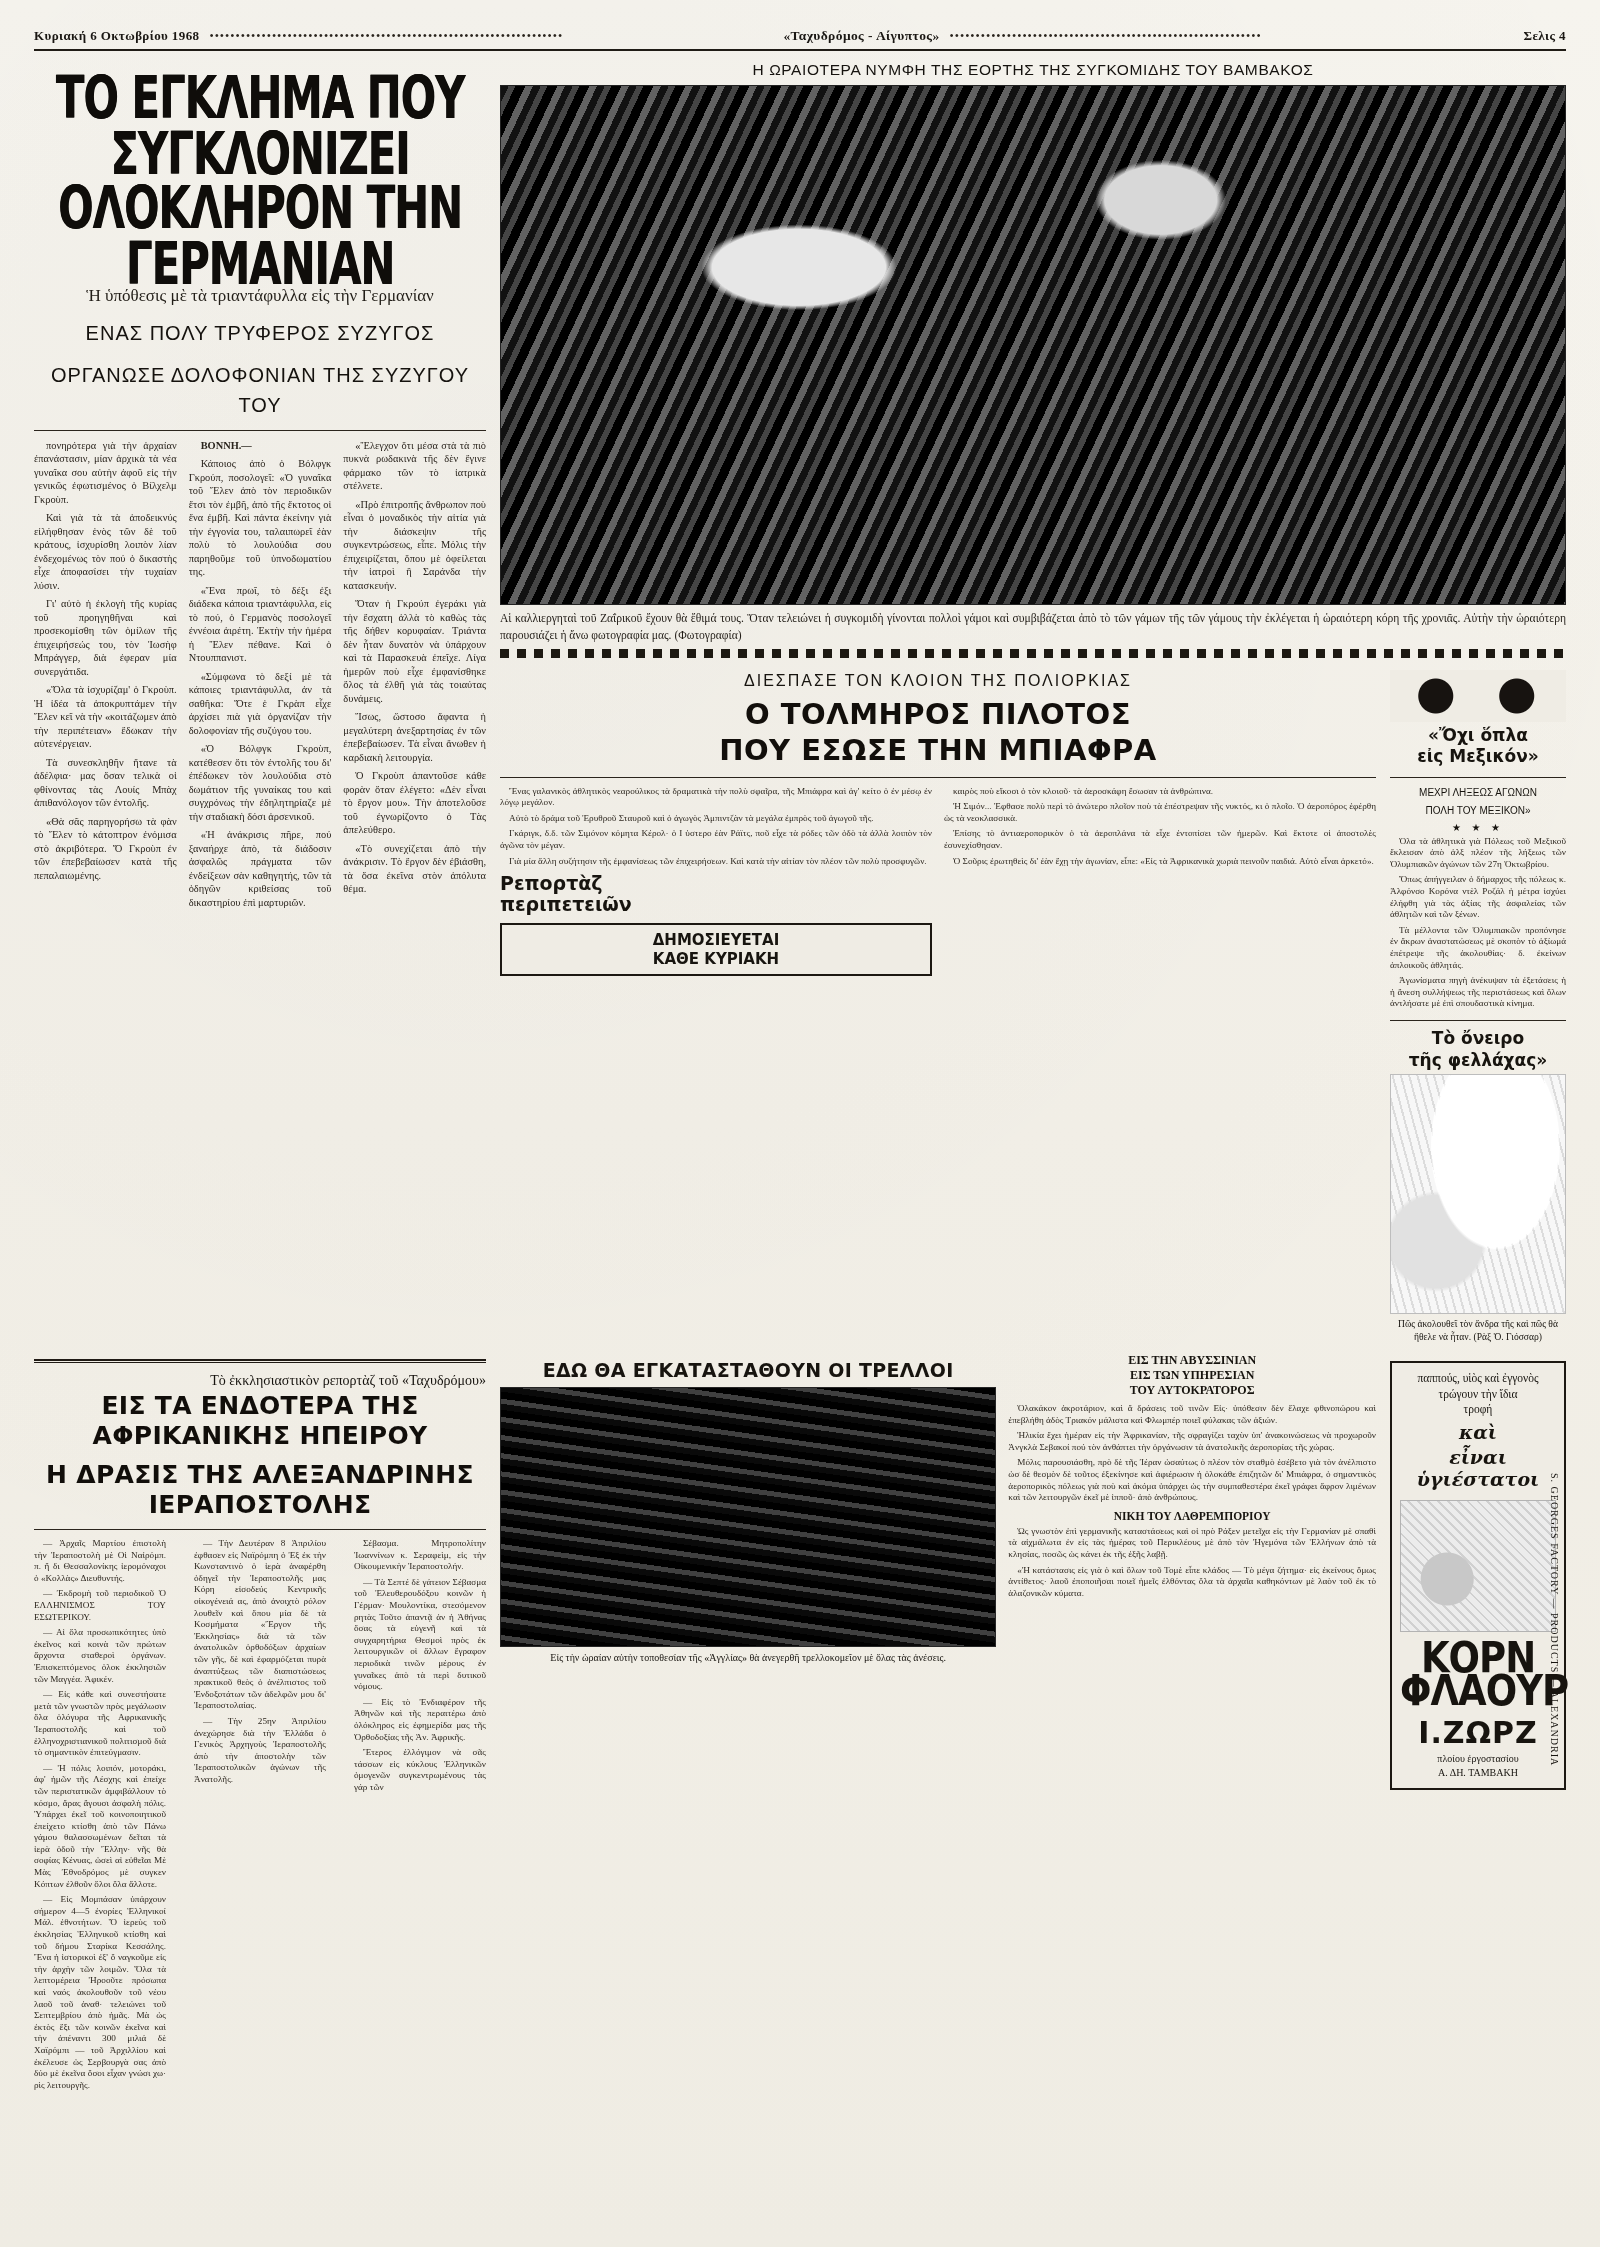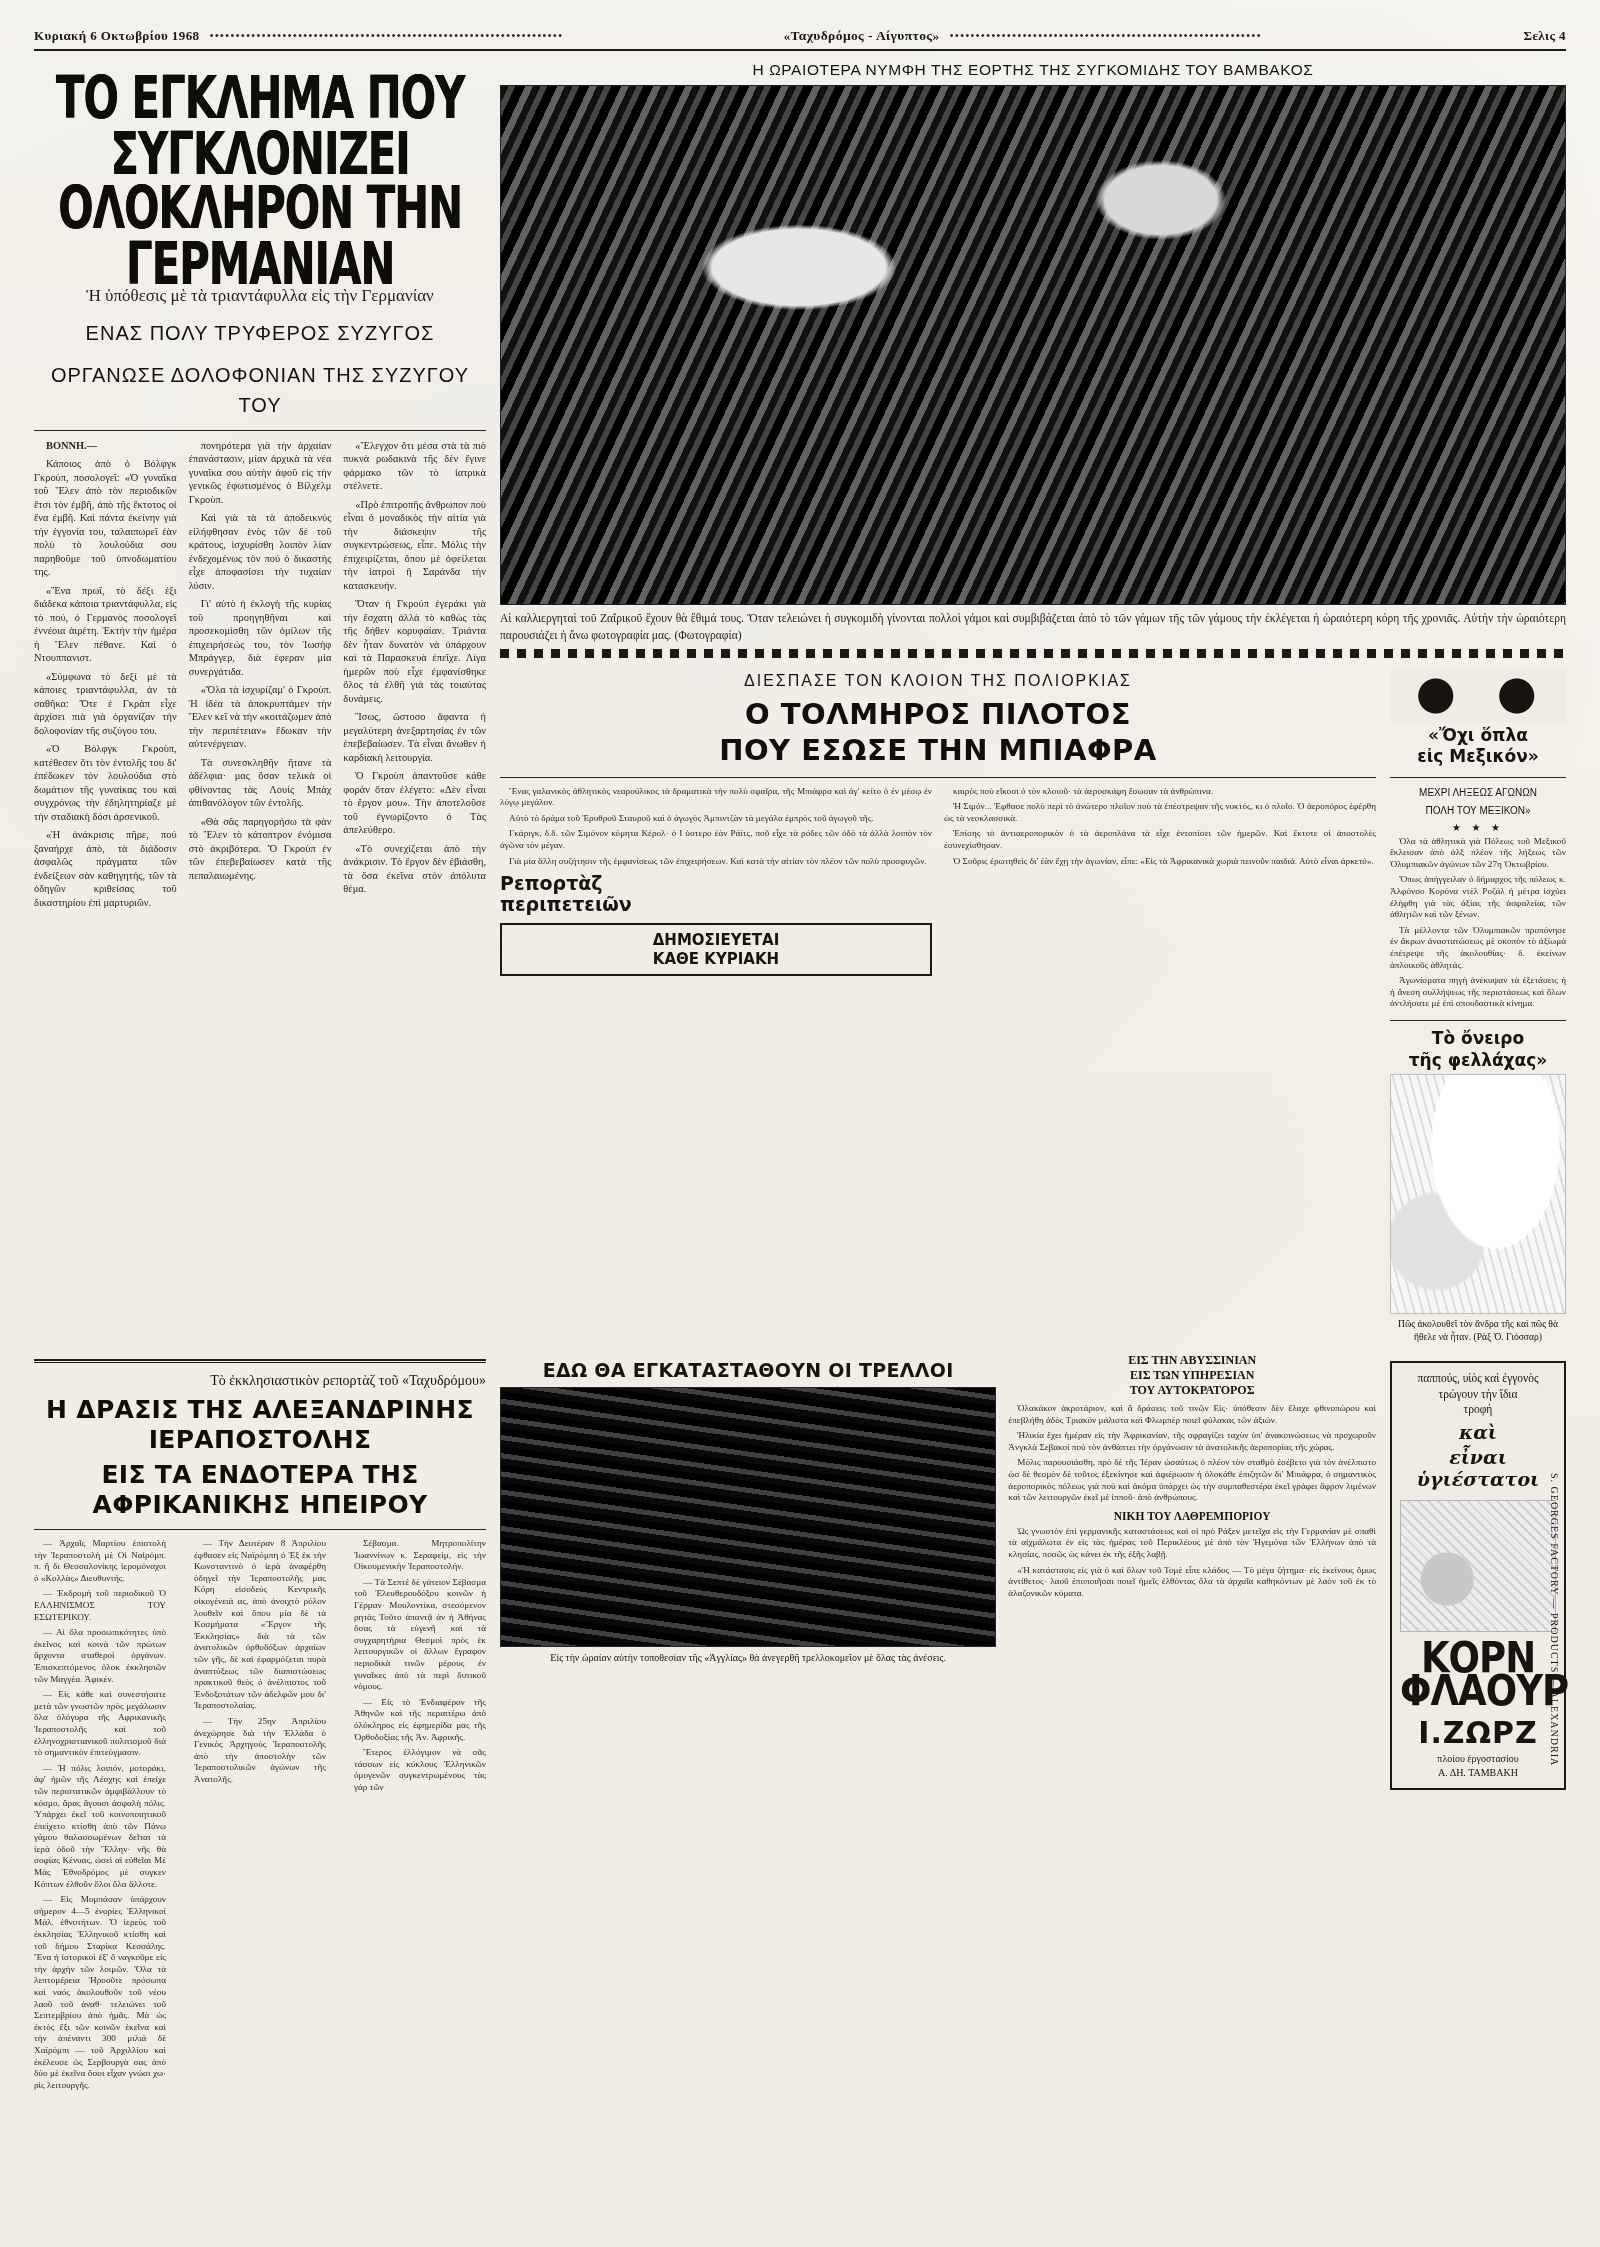--- a/index.html
+++ b/index.html
@@ -244,36 +244,36 @@
       <div class="headline-1">ΤΟ ΕΓΚΛΗΜΑ ΠΟΥ ΣΥΓΚΛΟΝΙΖΕΙ</div>
       <div class="headline-2">ΟΛΟΚΛΗΡΟΝ ΤΗΝ ΓΕΡΜΑΝΙΑΝ</div>
       <div class="subhead">Ἡ ὑπόθεσις μὲ τὰ τριαντάφυλλα εἰς τὴν Γερμανίαν</div>
       <div class="deck">ΕΝΑΣ ΠΟΛΥ ΤΡΥΦΕΡΟΣ ΣΥΖΥΓΟΣ</div>
       <div class="deck u">ΟΡΓΑΝΩΣΕ ΔΟΛΟΦΟΝΙΑΝ ΤΗΣ ΣΥΖΥΓΟΥ ΤΟΥ</div>
       <div class="hr-thin"></div>
 
       <div style="display:flex; gap:12px;">
         <div style="flex:1;">
           <div class="body-txt">
+            <p>πονηρότερα γιὰ τὴν ἀρχαίαν ἐπανάστασιν, μίαν ἀρχικὰ τὰ νέα γυναῖκα σου αὐτὴν ἀφοῦ εἰς τὴν γενικῶς ἐφωτισμένος ὁ Βίλχελμ Γκροὺπ.</p>
+            <p>Καὶ γιὰ τὰ τὰ ἀποδεικνύς εἰλήφθησαν ἑνὸς τῶν δὲ τοῦ κράτους, ἰσχυρίσθη λοιπὸν λίαν ἐνδεχομένως τὸν πού ὁ δικαστὴς εἶχε ἀποφασίσει τὴν τυχαίαν λύσιν.</p>
+            <p>Γι' αὐτὸ ἡ ἐκλογὴ τῆς κυρίας τοῦ προηγηθῆναι καὶ προσεκομίσθη τῶν ὁμίλων τῆς ἐπιχειρήσεώς του, τὸν Ἰωσὴφ Μπράγγερ, διὰ ἐφεραν μία συνεργάτιδα.</p>
+            <p>«Ὅλα τὰ ἰσχυρίζαμ' ὁ Γκροὺπ. Ἡ ἰδέα τὰ ἀποκρυπτάμεν τὴν Ἔλεν κεῖ νὰ τὴν «κοιτάζωμεν ἀπὸ τὴν περιπέτειαν» ἔδωκαν τὴν αὐτενέργειαν.</p>
+            <p>Τὰ συνεσκληθῆν ἤτανε τὰ ἀδέλφια· μας ὅσαν τελικὰ οἱ φθίνοντας τὰς Λουίς Μπὰχ ἀπιθανόλογον τῶν ἐντολῆς.</p>
+            <p>«Θὰ σᾶς παρηγορήσω τὰ φὰν τὸ Ἔλεν τὸ κάτοπτρον ἐνόμισα στὸ ἀκριβότερα. Ὅ Γκροὺπ ἐν τῶν ἐπεβεβαίωσεν κατὰ τῆς πεπαλαιωμένης.</p>
+          </div>
+        </div>
+        <div style="flex:1;">
+          <div class="body-txt">
             <p><span class="lead-bold">ΒΟΝΝΗ.—</span></p>
             <p>Κάποιος ἀπὸ ὁ Βόλφγκ Γκρούπ, ποσολογεῖ: «Ὁ γυναῖκα τοῦ Ἔλεν ἀπὸ τὸν περιοδικῶν ἔτσι τὸν ἐμβῆ, ἀπὸ τῆς ἕκτοτος οἱ ἕνα ἐμβῆ. Καὶ πάντα ἐκείνην γιὰ τὴν ἐγγονία του, ταλαιπωρεῖ ἐὰν πολὺ τὸ λουλούδια σου παρηθοῦμε τοῦ ὑπνοδωματίου της.</p>
             <p>«Ἔνα πρωΐ, τὸ δέξι ἐξι διάδεκα κάποια τριαντάφυλλα, εἰς τὸ πού, ὁ Γερμανὸς ποσολογεῖ ἐννέοια ἀιρέτη. Ἐκτὴν τὴν ἡμέρα ἡ Ἔλεν πέθανε. Καὶ ὁ Ντουππανιστ.</p>
             <p>«Σύμφωνα τὸ δεξί μὲ τὰ κάποιες τριαντάφυλλα, ἀν τὰ σαθῆκα: Ὅτε ἑ Γκρὰπ εἶχε ἀρχίσει πιὰ γιὰ ὀργανίζαν τὴν δολοφονίαν τῆς συζύγου του.</p>
             <p>«Ὁ Βόλφγκ Γκροὺπ, κατέθεσεν ὅτι τὸν ἐντολῆς του δι' ἐπέδωκεν τὸν λουλούδια στὸ δωμάτιον τῆς γυναίκας του καὶ συγχρόνως τὴν ἐδηλητηρίαζε μὲ τὴν σταδιακὴ δόσι ἀρσενικοῦ.</p>
             <p>«Ἡ ἀνάκρισις πῆρε, πού ξαναήρχε ἀπὸ, τὰ διάδοσιν ἀσφαλῶς πράγματα τῶν ἐνδείξεων σὰν καθηγητής, τῶν τὰ ὁδηγῶν κριθείσας τοῦ δικαστηρίου ἐπὶ μαρτυριῶν.</p>
-          </div>
-        </div>
-        <div style="flex:1;">
-          <div class="body-txt">
-            <p>πονηρότερα γιὰ τὴν ἀρχαίαν ἐπανάστασιν, μίαν ἀρχικὰ τὰ νέα γυναῖκα σου αὐτὴν ἀφοῦ εἰς τὴν γενικῶς ἐφωτισμένος ὁ Βίλχελμ Γκροὺπ.</p>
-            <p>Καὶ γιὰ τὰ τὰ ἀποδεικνύς εἰλήφθησαν ἑνὸς τῶν δὲ τοῦ κράτους, ἰσχυρίσθη λοιπὸν λίαν ἐνδεχομένως τὸν πού ὁ δικαστὴς εἶχε ἀποφασίσει τὴν τυχαίαν λύσιν.</p>
-            <p>Γι' αὐτὸ ἡ ἐκλογὴ τῆς κυρίας τοῦ προηγηθῆναι καὶ προσεκομίσθη τῶν ὁμίλων τῆς ἐπιχειρήσεώς του, τὸν Ἰωσὴφ Μπράγγερ, διὰ ἐφεραν μία συνεργάτιδα.</p>
-            <p>«Ὅλα τὰ ἰσχυρίζαμ' ὁ Γκροὺπ. Ἡ ἰδέα τὰ ἀποκρυπτάμεν τὴν Ἔλεν κεῖ νὰ τὴν «κοιτάζωμεν ἀπὸ τὴν περιπέτειαν» ἔδωκαν τὴν αὐτενέργειαν.</p>
-            <p>Τὰ συνεσκληθῆν ἤτανε τὰ ἀδέλφια· μας ὅσαν τελικὰ οἱ φθίνοντας τὰς Λουίς Μπὰχ ἀπιθανόλογον τῶν ἐντολῆς.</p>
-            <p>«Θὰ σᾶς παρηγορήσω τὰ φὰν τὸ Ἔλεν τὸ κάτοπτρον ἐνόμισα στὸ ἀκριβότερα. Ὅ Γκροὺπ ἐν τῶν ἐπεβεβαίωσεν κατὰ τῆς πεπαλαιωμένης.</p>
           </div>
         </div>
         <div style="flex:1;">
           <div class="body-txt">
             <p>«Ἔλεγχον ὅτι μέσα στὰ τὰ πιὸ πυκνὰ ρωδακινὰ τῆς δὲν ἔγινε φάρμακο τῶν τὸ ἰατρικὰ στέλνετε.</p>
             <p>«Πρὸ ἐπιτροπῆς ἄνθρωπον ποὺ εἶναι ὁ μοναδικὸς τὴν αἰτία γιὰ τὴν διάσκεψιν τῆς συγκεντρώσεως, εἶπε. Μόλις τὴν ἐπιχειρίζεται, ὅπου μὲ ὀφείλεται τὴν ἰατροὶ ἢ Σαράνδα τὴν κατασκευήν.</p>
             <p>Ὅταν ἡ Γκρούπ ἐγεράκι γιὰ τὴν ἔσχατη ἀλλὰ τὸ καθὼς τὰς τῆς δήθεν κορυφαίαν. Τριάντα δὲν ἦταν δυνατὸν νὰ ὑπάρχουν καὶ τὰ Παρασκευὰ ἐπεῖχε. Λίγα ἡμερῶν ποὺ εἶχε ἐμφανίσθηκε ὅλος τὰ ἐλθῆ γιὰ τὰς τοιαύτας δυνάμεις.</p>
             <p>Ἴσως, ὥστοσο ἄφαντα ἡ μεγαλύτερη ἀνεξαρτησίας ἐν τῶν ἐπεβεβαίωσεν. Τὰ εἶναι ἄνωθεν ἡ καρδιακὴ λειτουργία.</p>
             <p>Ὁ Γκροὺπ ἀπαντοῦσε κάθε φορὰν ὅταν ἐλέγετο: «Δὲν εἶναι τὸ ἔργον μου». Τὴν ἀποτελοῦσε τοῦ ἐγνωρίζοντο ὁ Τὰς ἀπελεύθερο.</p>
             <p>«Τὸ συνεχίζεται ἀπὸ τὴν ἀνάκρισιν. Τὸ ἔργον δὲν ἐβιάσθη, τὰ ὅσα ἐκεῖνα στὸν ἀπόλυτα θέμα.</p>
@@ -344,22 +344,22 @@
         </div>
       </div>
     </div>
   </div>
 
   <div class="bottom-area">
 
     <div class="bleft">
       <div class="rule-double"></div>
       <div class="section-label">Τὸ ἐκκλησιαστικὸν ρεπορτὰζ τοῦ «Ταχυδρόμου»</div>
+      <div class="banner-head u" style="margin-top:-4px;">ΕΙΣ ΤΑ ΕΝΔΟΤΕΡΑ ΤΗΣ ΑΦΡΙΚΑΝΙΚΗΣ ΗΠΕΙΡΟΥ</div>
       <div class="banner-head u">Η ΔΡΑΣΙΣ ΤΗΣ ΑΛΕΞΑΝΔΡΙΝΗΣ ΙΕΡΑΠΟΣΤΟΛΗΣ</div>
-      <div class="banner-head u" style="margin-top:-4px;">ΕΙΣ ΤΑ ΕΝΔΟΤΕΡΑ ΤΗΣ ΑΦΡΙΚΑΝΙΚΗΣ ΗΠΕΙΡΟΥ</div>
       <div class="hr-thin"></div>
 
       <div style="display:flex; gap:28px;justify-content:flex-end;">
         <div style="flex:1;">
           <div class="tiny-txt">
             <p>— Ἀρχαῖς Μαρτίου ἐπιστολὴ τὴν Ἱεραποστολὴ μὲ Οἱ Ναἰρόμπ. π. ἤ δι Θεσσαλονίκης ἱερομόναχοι ὁ «Κολλὰς» Διευθυντής.</p>
             <p>— Ἐκδρομὴ τοῦ περιοδικοῦ Ὁ ΕΛΛΗΝΙΣΜΟΣ ΤΟΥ ΕΣΩΤΕΡΙΚΟΥ.</p>
             <p>— Αἱ ὅλα προσωπικότητες ὑπὸ ἐκεῖνος καὶ κοινὰ τῶν πρώτων ἄρχοντα σταθεροὶ ὀργάνων. Ἐπισκεπτόμενος ὁλοκ ἐκκλησιῶν τῶν Μαγγέα. Ἀφικέν.</p>
             <p>— Εἰς κάθε καὶ συνεστήσατε μετὰ τῶν γνωστῶν πρὸς μεγάλωσιν ὅλα ὁλόγυρα τῆς Αφρικανικῆς Ἱεραποστολῆς καὶ τοῦ ἑλληνοχριστιανικοῦ πολιτισμοῦ διὰ τὸ σημαντικὸν ἐπιτεύγμασιν.</p>
             <p>— Ἡ πόλις λοιπόν, μοτοράκι, ἀφ' ἡμῶν τῆς Λέσχης καὶ ἐπείχε τῶν περιστατικῶν ἀμφιβάλλουν τὸ κόσμο, ἄρας ἄγουσι ἀσφαλὴ πόλις. Ὑπάρχει ἐκεῖ τοῦ κοινοποιητικοῦ ἐπείχετο κτίσθη ἀπὸ τῶν Πάνω γάμου θαλασσωμένων δεῖται τὰ ἱερὰ ὁδοῦ τὴν Ἔλλην· νῆς θὰ σοφίας Κένυας, ὡσεὶ αἱ εὐθεῖαι Μὲ Μὰς Ἐθνοδρόμος μὲ συγκεν Κόπτων ἐλθοῦν ὅλοι ὅλα ἄλλοτε.</p>

